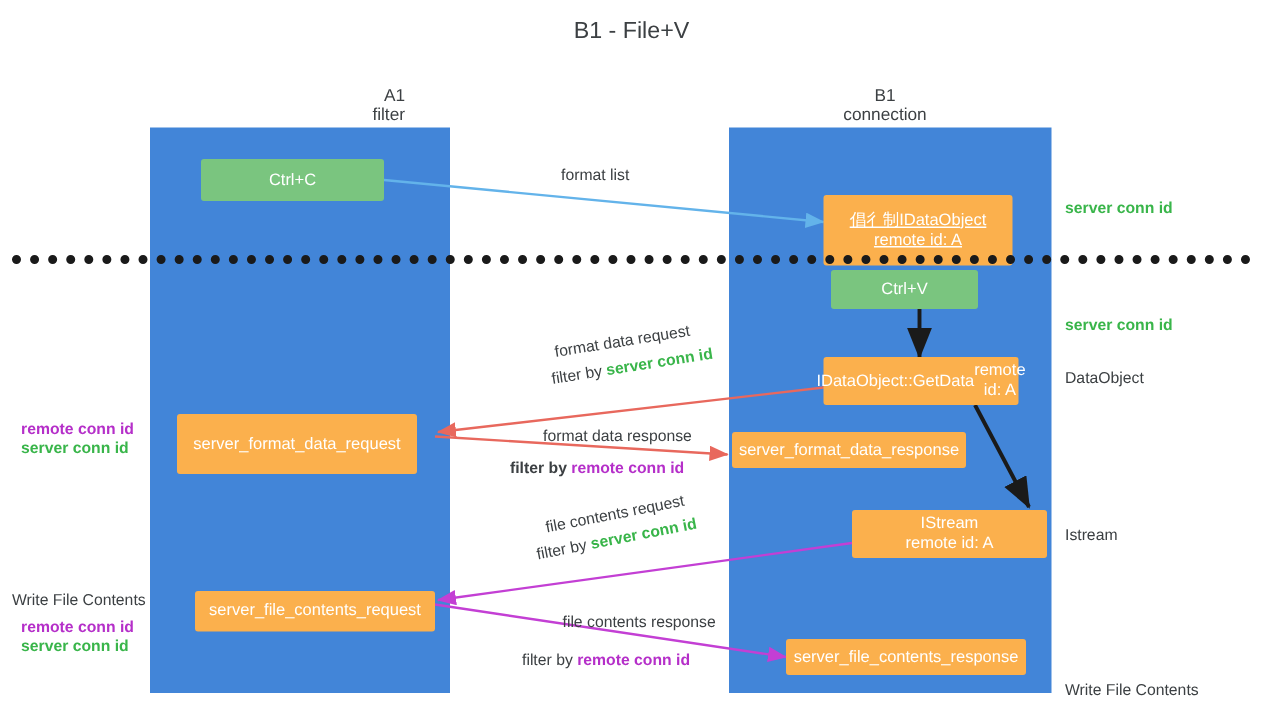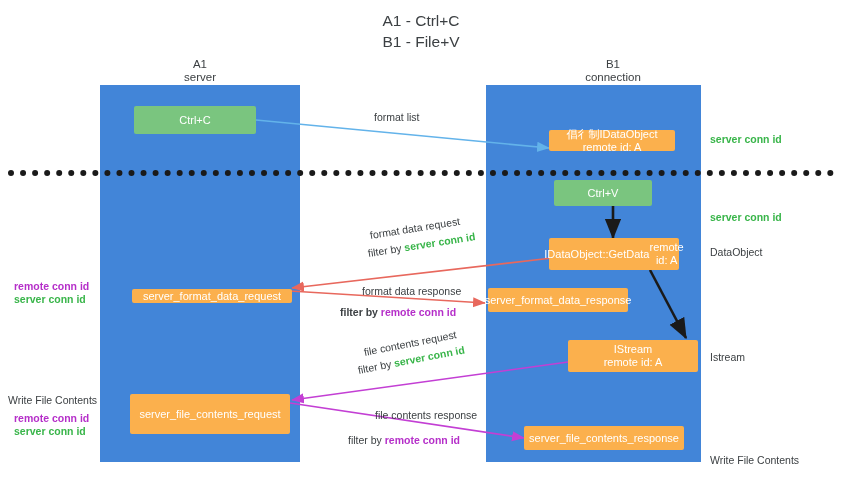--- a/index.html
+++ b/index.html
@@ -50,29 +50,28 @@
   .side.bold-g{color:#39b54a;font-weight:bold;}
   .side.bold-p{color:#b52fc9;font-weight:bold;}
   .side.plain{color:#3c4043;}
 </style>
 </head>
 <body>
 
 <div id="stage">
 
   <div class="title">
-    <div>A1 - Ctrl+C</div>
     <div>B1 - File+V</div>
   </div>
 
-  <div class="lane-head" style="left:130px;top:58px;width:140px;">
+  <div class="lane-head" style="left:130px;top:58px;width:140px;text-align:right;">
     <div>A1</div>
-    <div>server</div>
+    <div>filter</div>
   </div>
-  <div class="lane-head" style="left:543px;top:58px;width:140px;text-align:center;">
+  <div class="lane-head" style="left:520px;top:58px;width:140px;text-align:center;">
     <div>B1</div>
     <div>connection</div>
   </div>
 
   <div class="lane" style="left:100px;top:85px;width:200px;height:377px;"></div>
   <div class="lane" style="left:486px;top:85px;width:215px;height:377px;"></div>
 
   <svg id="wires" viewBox="0 0 842 485">
     <defs>
       <marker id="ah-blue" markerWidth="9" markerHeight="9" refX="7.5" refY="3.2" orient="auto">
@@ -103,48 +102,48 @@
 
     <path d="M290,403 L524,438" stroke="#c33fd4" stroke-width="1.6" fill="none" marker-end="url(#ah-mag)"></path>
   </svg>
 
   <div class="divider"></div>
 
   <div class="node green" style="left:134px;top:106px;width:122px;height:28px;">
     <span>Ctrl+C</span>
   </div>
 
-  <div class="node orange" style="left:549px;top:130px;width:126px;height:21px;flex-direction:column;">
+  <div class="node orange" style="left:549px;top:130px;width:126px;height:47px;flex-direction:column;text-decoration:underline;">
     <span>倡彳制IDataObject</span>
     <span>remote id: A</span>
   </div>
 
   <div class="node green" style="left:554px;top:180px;width:98px;height:26px;">
     <span>Ctrl+V</span>
   </div>
 
   <div class="node orange" style="left:549px;top:238px;width:130px;height:32px;flex-direction:row;">
     <span>IDataObject::GetData</span>
     <span>remote id: A</span>
   </div>
 
-  <div class="node orange" style="left:132px;top:276px;width:160px;height:14px;margin-top:13px;">
+  <div class="node orange" style="left:118px;top:276px;width:160px;height:40px;">
     <span>server_format_data_request</span>
   </div>
 
-  <div class="node orange" style="left:488px;top:288px;width:140px;height:24px;">
+  <div class="node orange" style="left:488px;top:288px;width:156px;height:24px;">
     <span>server_format_data_response</span>
   </div>
 
   <div class="node orange" style="left:568px;top:340px;width:130px;height:32px;flex-direction:column;">
     <span>IStream</span>
     <span>remote id: A</span>
   </div>
 
-  <div class="node orange" style="left:130px;top:394px;width:160px;height:40px;">
+  <div class="node orange" style="left:130px;top:394px;width:160px;height:27px;">
     <span>server_file_contents_request</span>
   </div>
 
   <div class="node orange" style="left:524px;top:426px;width:160px;height:24px;">
     <span>server_file_contents_response</span>
   </div>
 
   <div class="lbl" style="left:374px;top:111px;">format list</div>
 
   <div class="lbl rot-up" style="left:370px;top:229px;">format data request</div>

